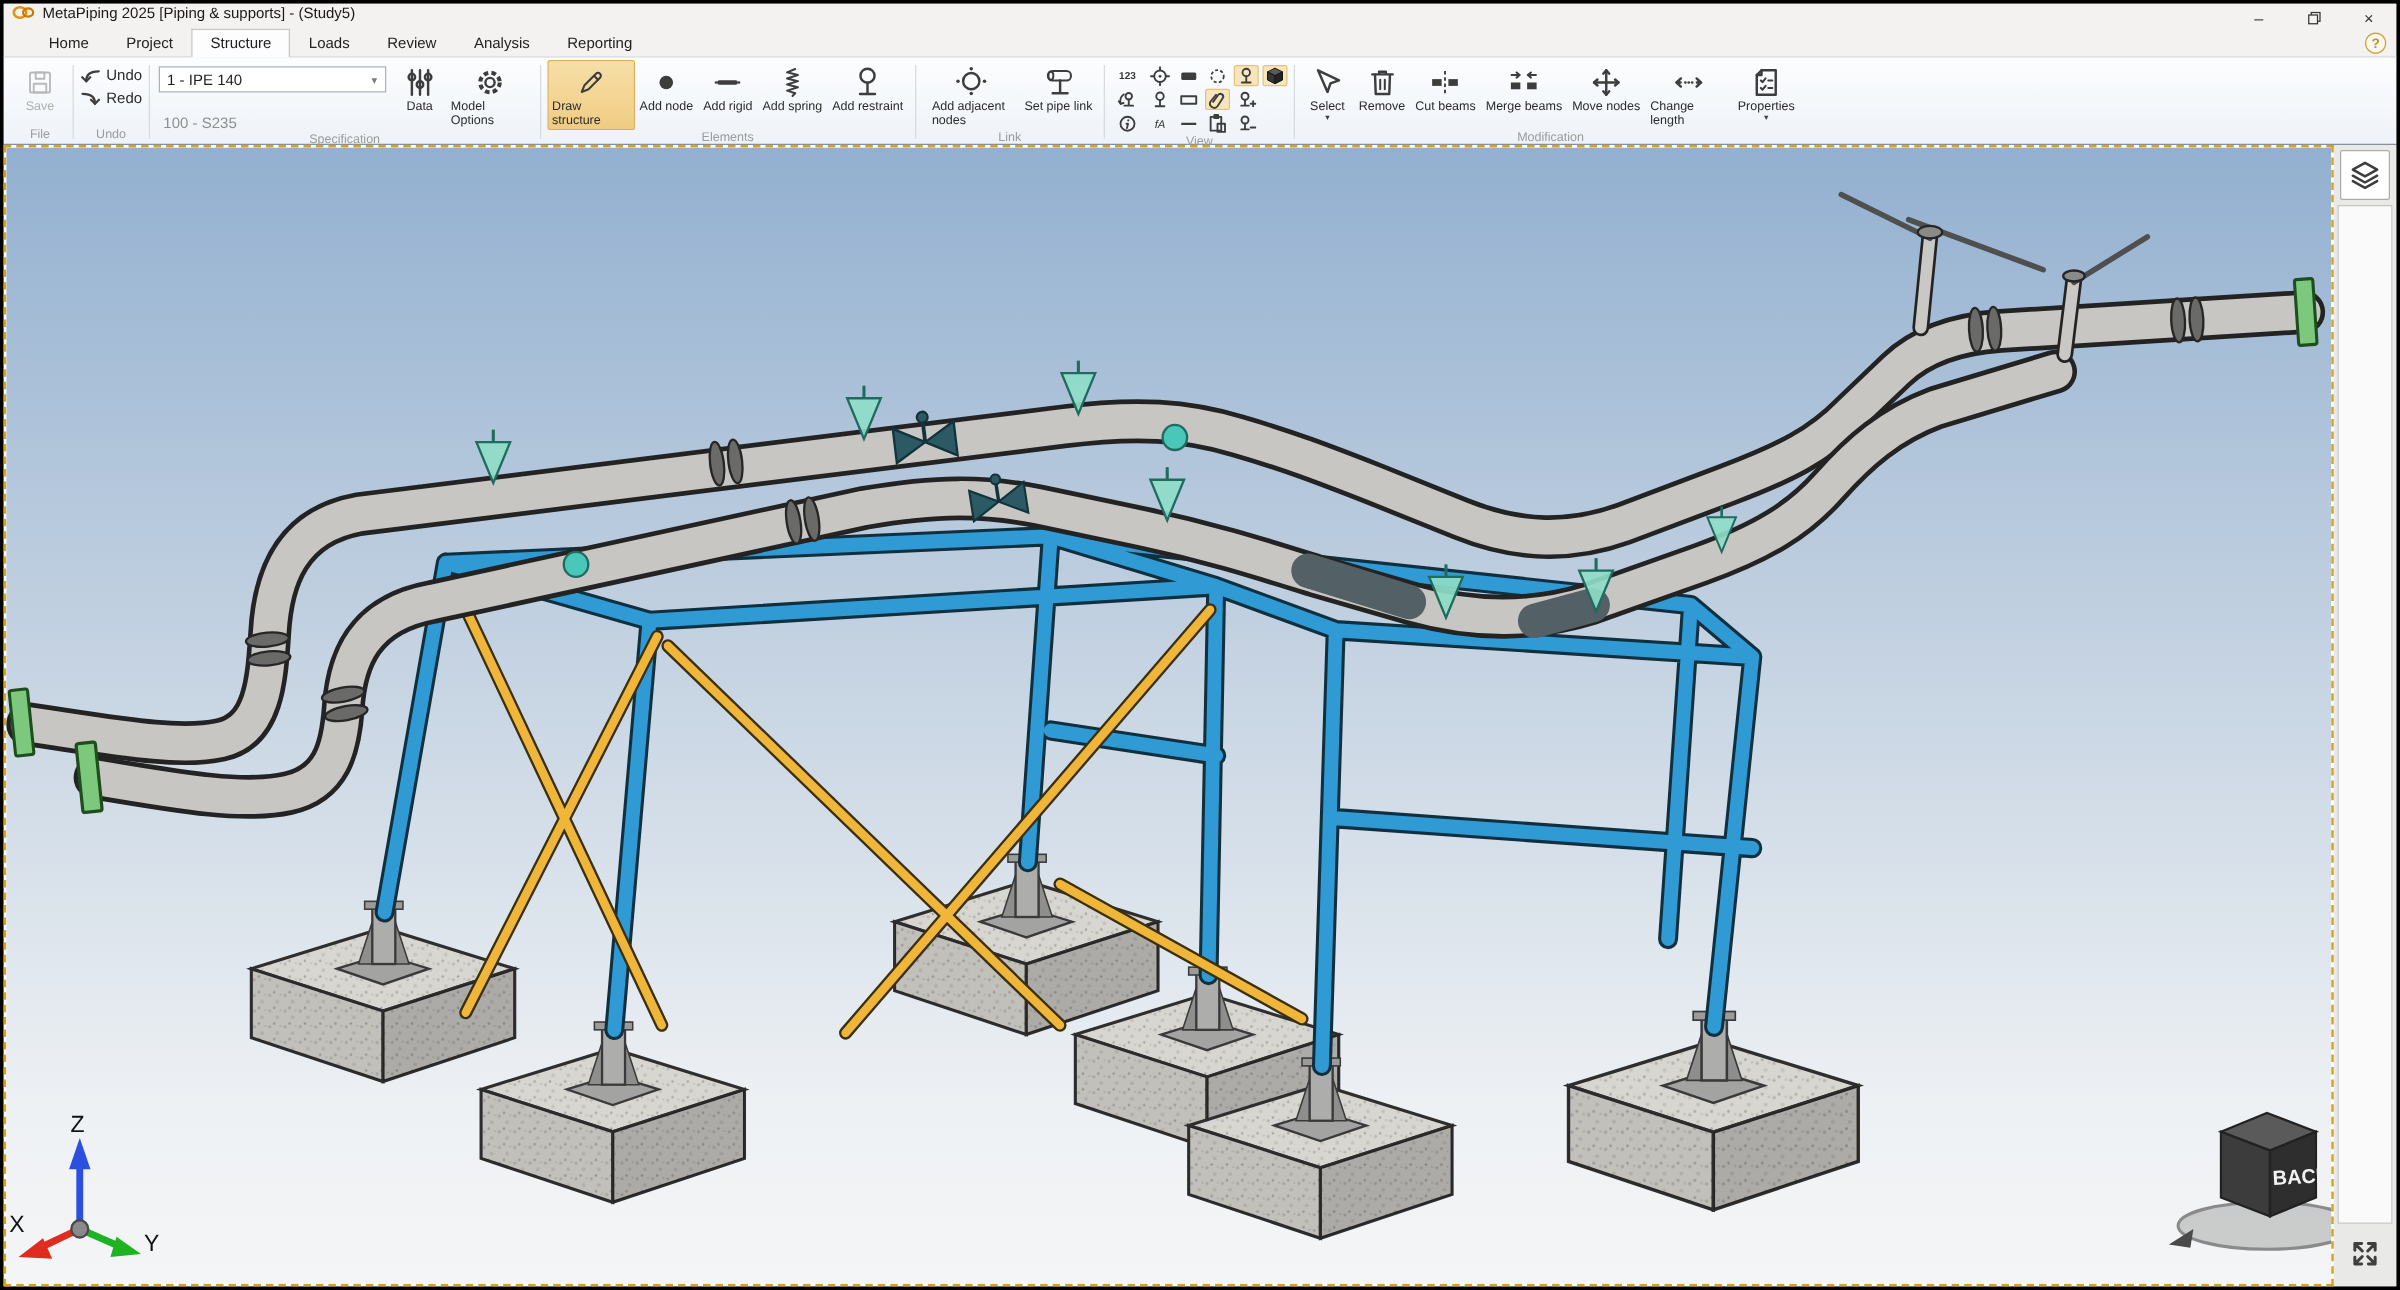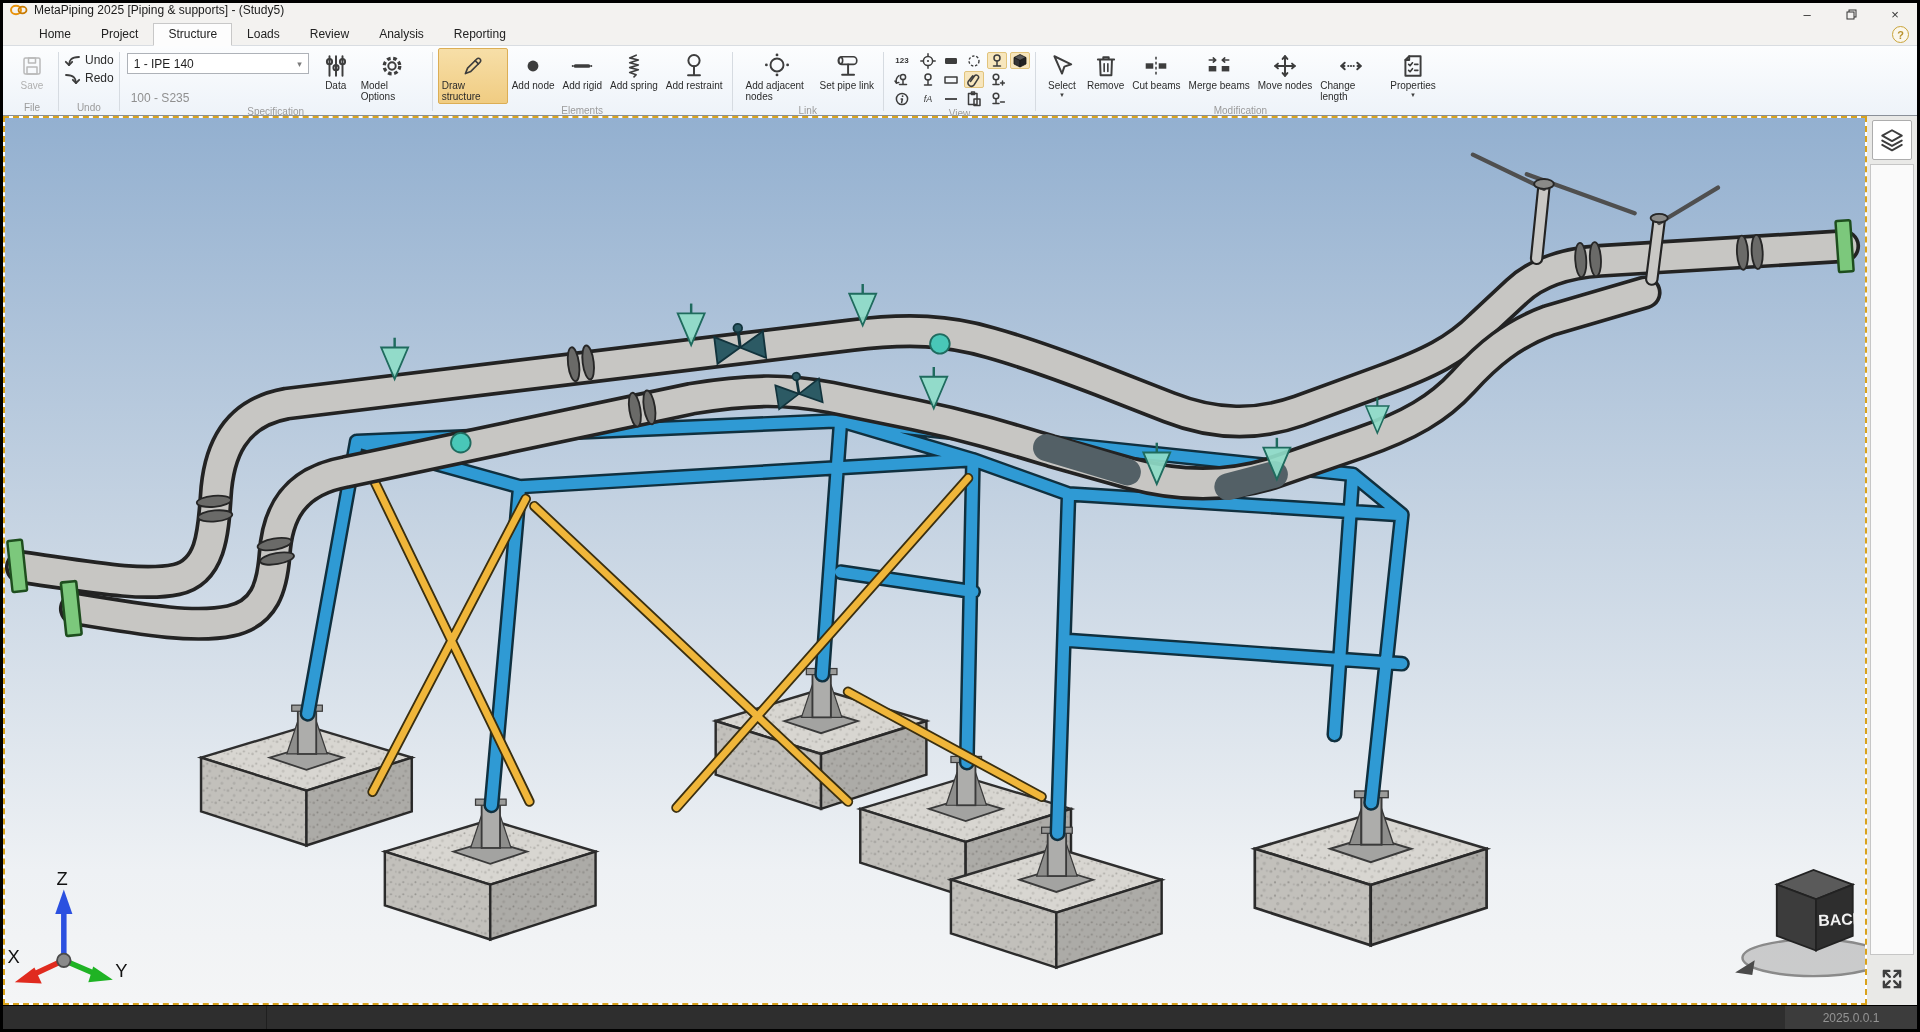--- a/index.html
+++ b/index.html
@@ -606,18 +606,14 @@
             <path d="M10 10 L4.5 4.5 M4.5 4.5 h5 M4.5 4.5 v5"></path>
             <path d="M14 10 L19.5 4.5 M19.5 4.5 h-5 M19.5 4.5 v5"></path>
             <path d="M10 14 L4.5 19.5 M4.5 19.5 h5 M4.5 19.5 v-5"></path>
             <path d="M14 14 L19.5 19.5 M19.5 19.5 h-5 M19.5 19.5 v-5"></path>
           </g>
         </svg>
       </div>
     </div>
   </div>
 
-  <div class="statusbar">
-    <div class="status-div"></div>
-    <div class="status-right">2025.0.0.1</div>
-  </div>
 
 </div>
 
 </body></html>

